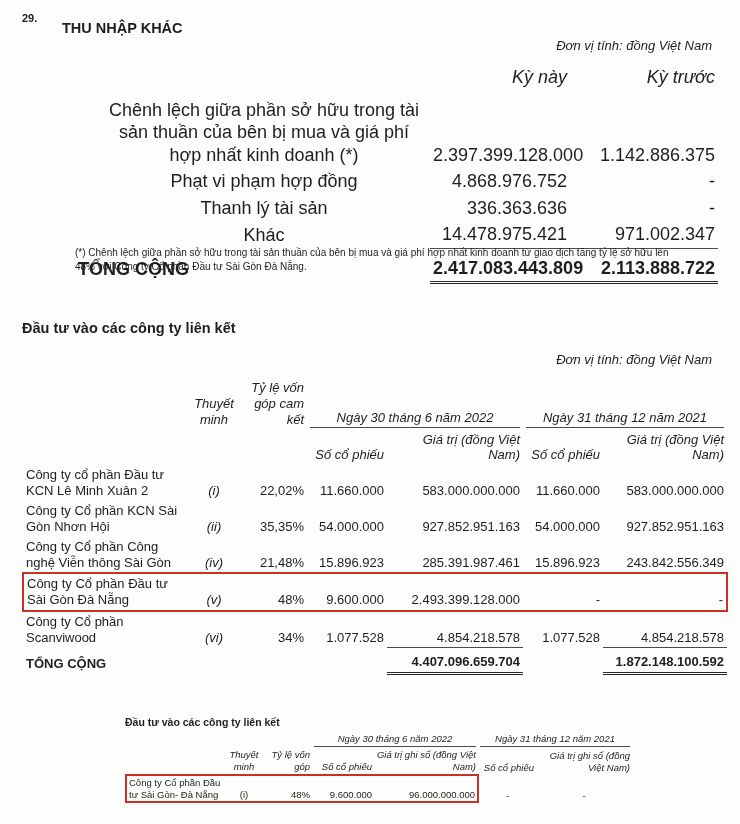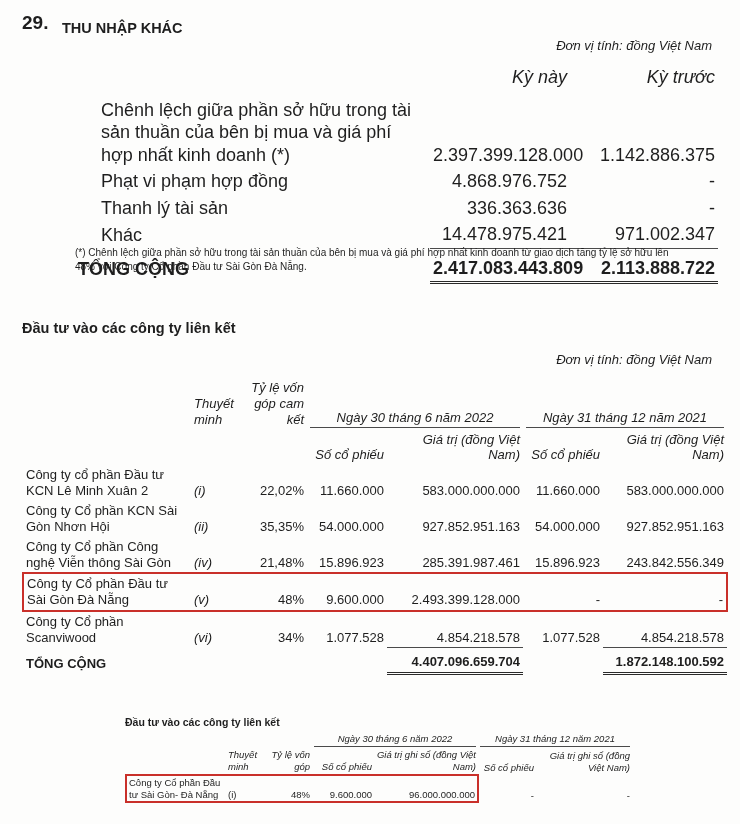--- a/index.html
+++ b/index.html
@@ -11,30 +11,30 @@
     background: #fdfdfc;
     font-family: "Liberation Sans", sans-serif;
     color: #1e1e1e;
     overflow: hidden;
   }
   .abs { position: absolute; }
   .i { font-style: italic; }
   table { border-collapse: collapse; table-layout: fixed; }
   td, th { padding: 2px 3px; vertical-align: bottom; font-weight: normal; text-align: left; }
   .num { text-align: right; }
-  .ctr { }
+  .ctr { text-align: center; }
   .rule-under { border-bottom: 1.5px solid #4a4a4a; margin-left: 43px; }
   .dbl-under { border-bottom: 3.5px double #2a2a2a; }
 
   
   .t1 { font-size: 18px; line-height: 1.25; width: 643px; }
   .t1 .c-label { width: 355px; }
   .t1 .c-cur { width: 140px; }
   .t1 .c-prev { width: 148px; }
-  .t1 td.lbl { padding-left: 26px; }
+  .t1 td.lbl { padding-left: 26px; text-align: center; }
   .t1 tr.hdr td { font-style: italic; }
   .t1 tr.total td { font-weight: bold; padding-top: 8px; }
 
   
   .t2 { font-size: 13px; line-height: 1.22; width: 704px; }
   .t2 .c-name { width: 168px; }
   .t2 .c-note { width: 46px; }
   .t2 .c-ratio { width: 70px; }
   .t2 .c-sh1 { width: 80px; }
   .t2 .c-val1 { width: 136px; }
@@ -57,21 +57,21 @@
   .t3 .c-val1 { width: 104px; }
   .t3 .c-sh2 { width: 58px; }
   .t3 .c-val2 { width: 96px; }
   .t3 th { font-style: italic; vertical-align: bottom; padding: 1px 2px; }
   .t3 td { padding: 1px 2px; }
   .t3 .grp div { border-bottom: 1px solid #4a4a4a; text-align: center; font-style: italic; padding-bottom: 1px; }
   .t3 tr.hl-mini td.hb { border-top: 2px solid #c9302a; border-bottom: 2px solid #c9302a; }
   .t3 tr.hl-mini td.hb-first { border-left: 2px solid #c9302a; }
   .t3 tr.hl-mini td.hb-last { border-right: 2px solid #c9302a; }
 
-  .sec-num { font-size: 19px; font-weight: bold; }
+  .sec-num { font-size: 11px; font-weight: bold; }
   .sec-title { font-size: 14.5px; font-weight: bold; }
   .unit { font-size: 13px; font-style: italic; }
   .footnote { font-size: 10px; line-height: 1.35; }
   .h2 { font-size: 14.5px; font-weight: bold; }
 </style>
 </head>
 <body>
 
 <div class="page">
 

